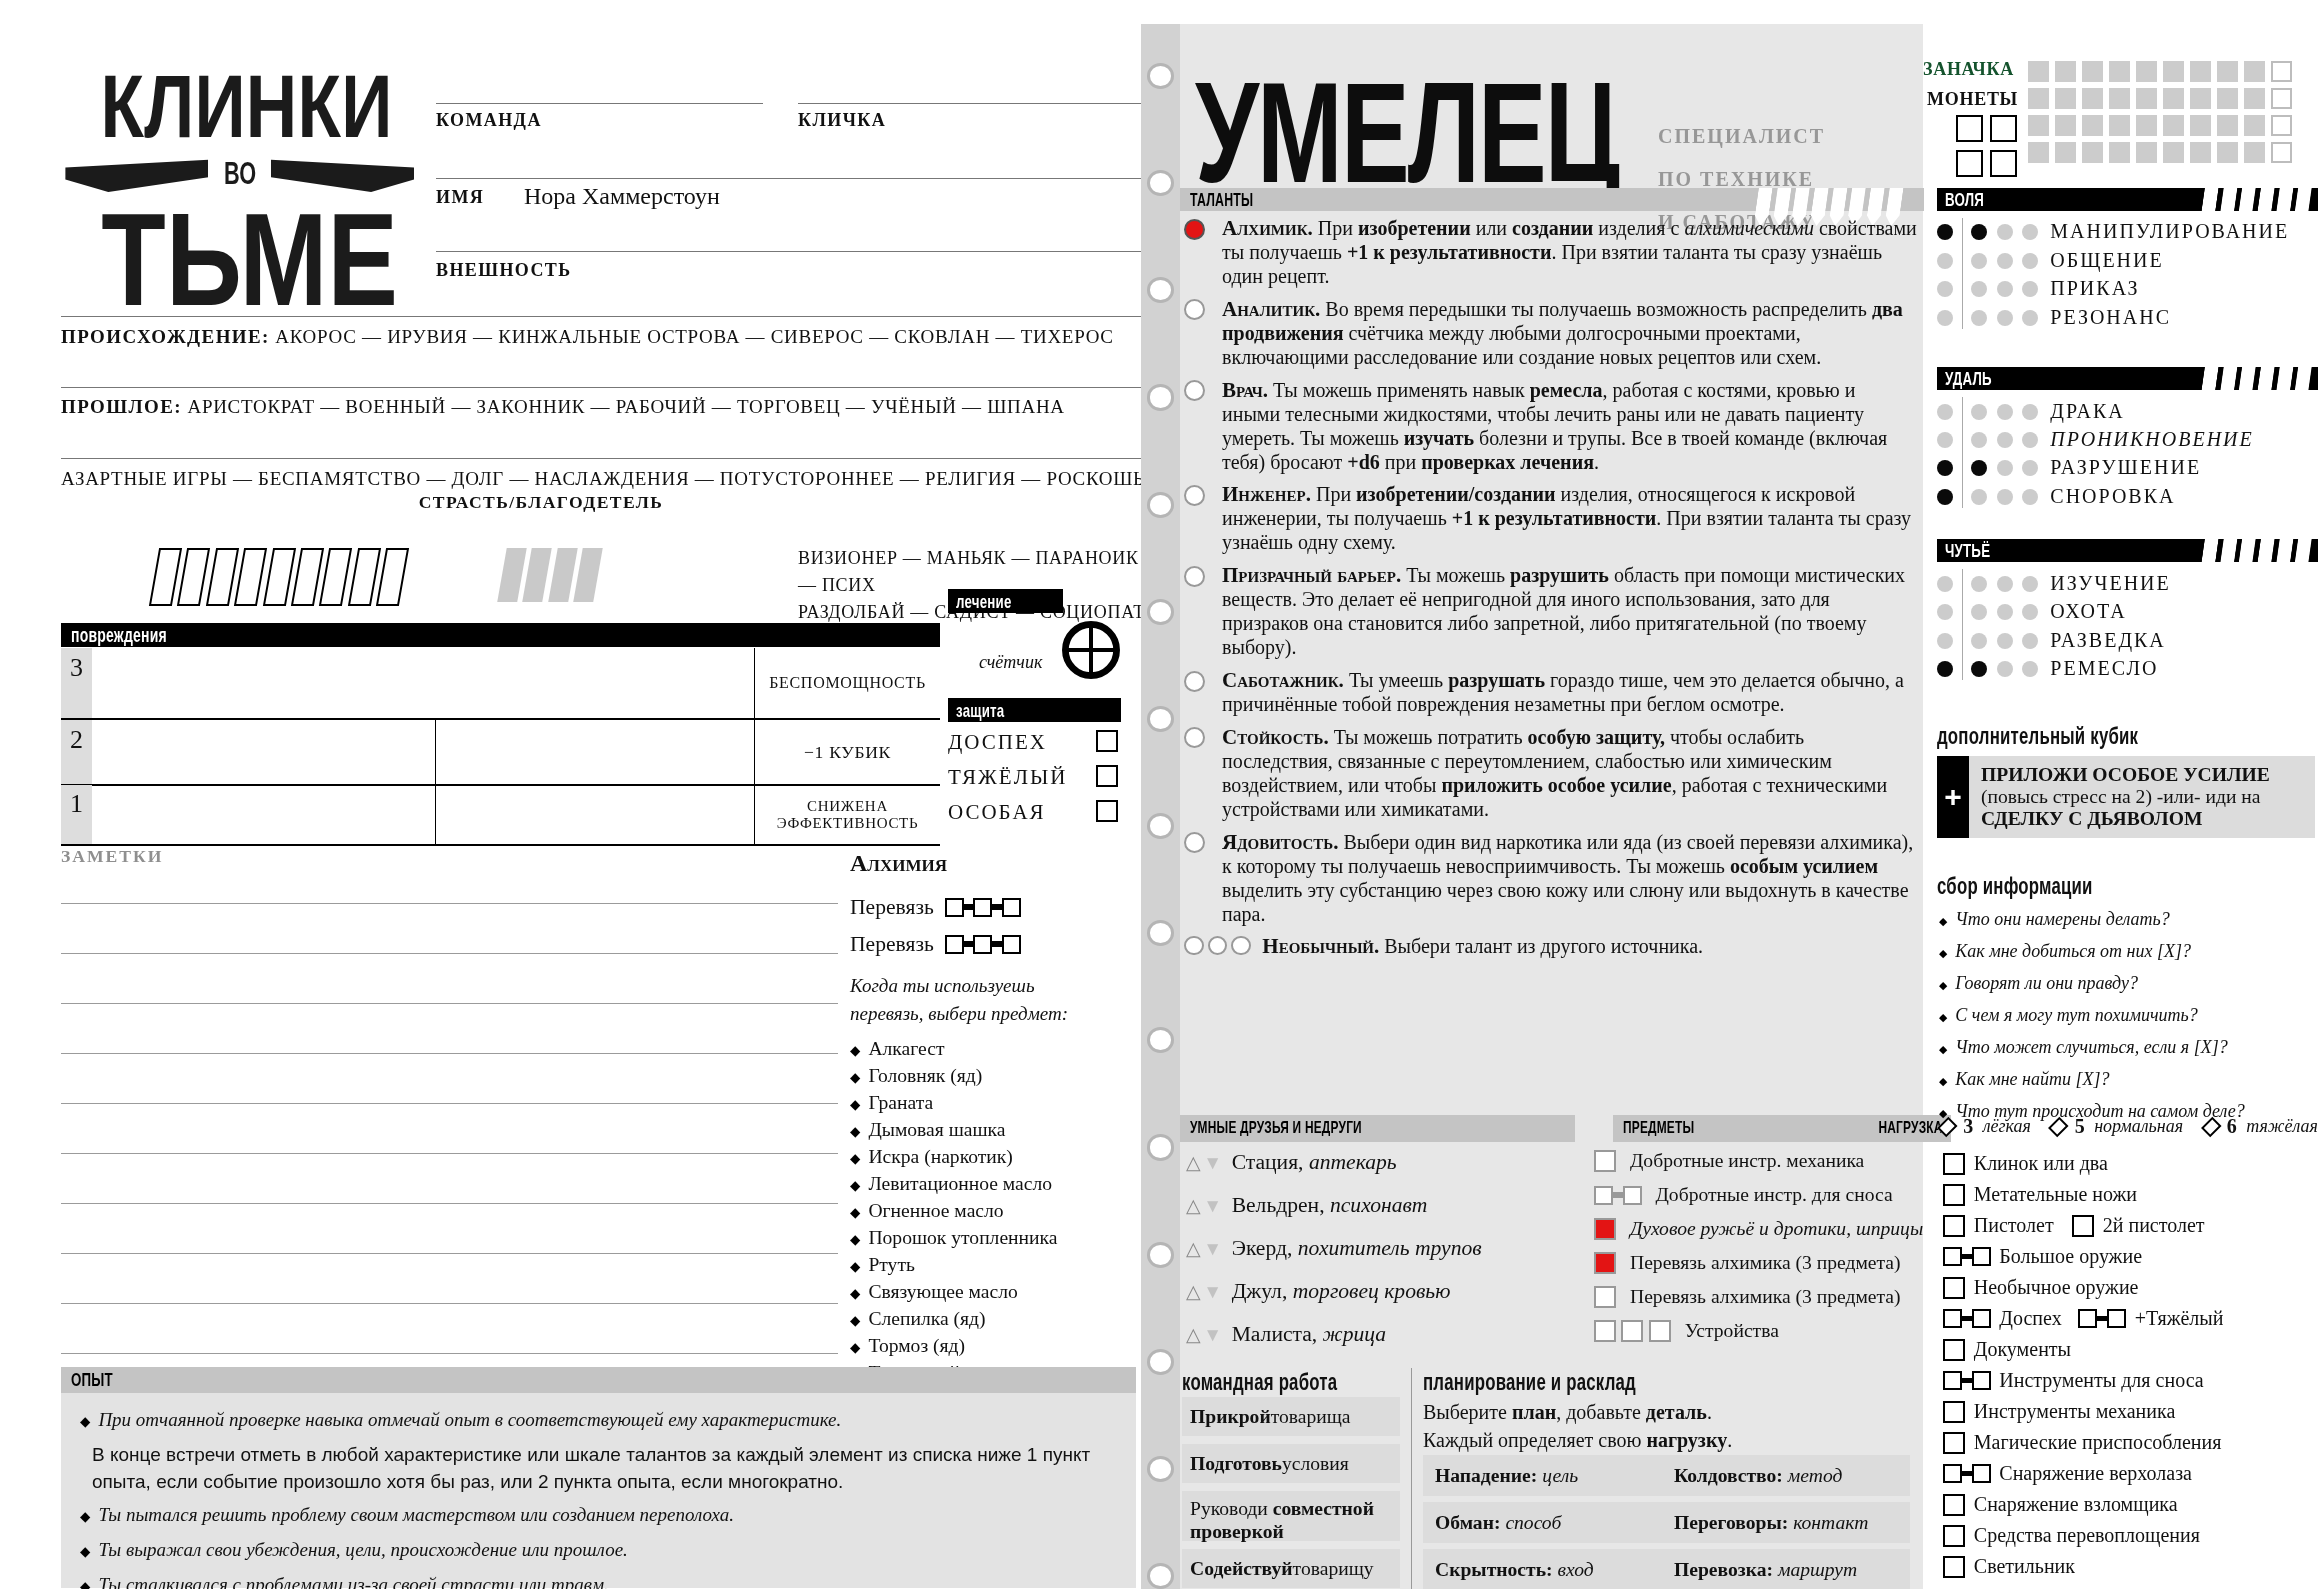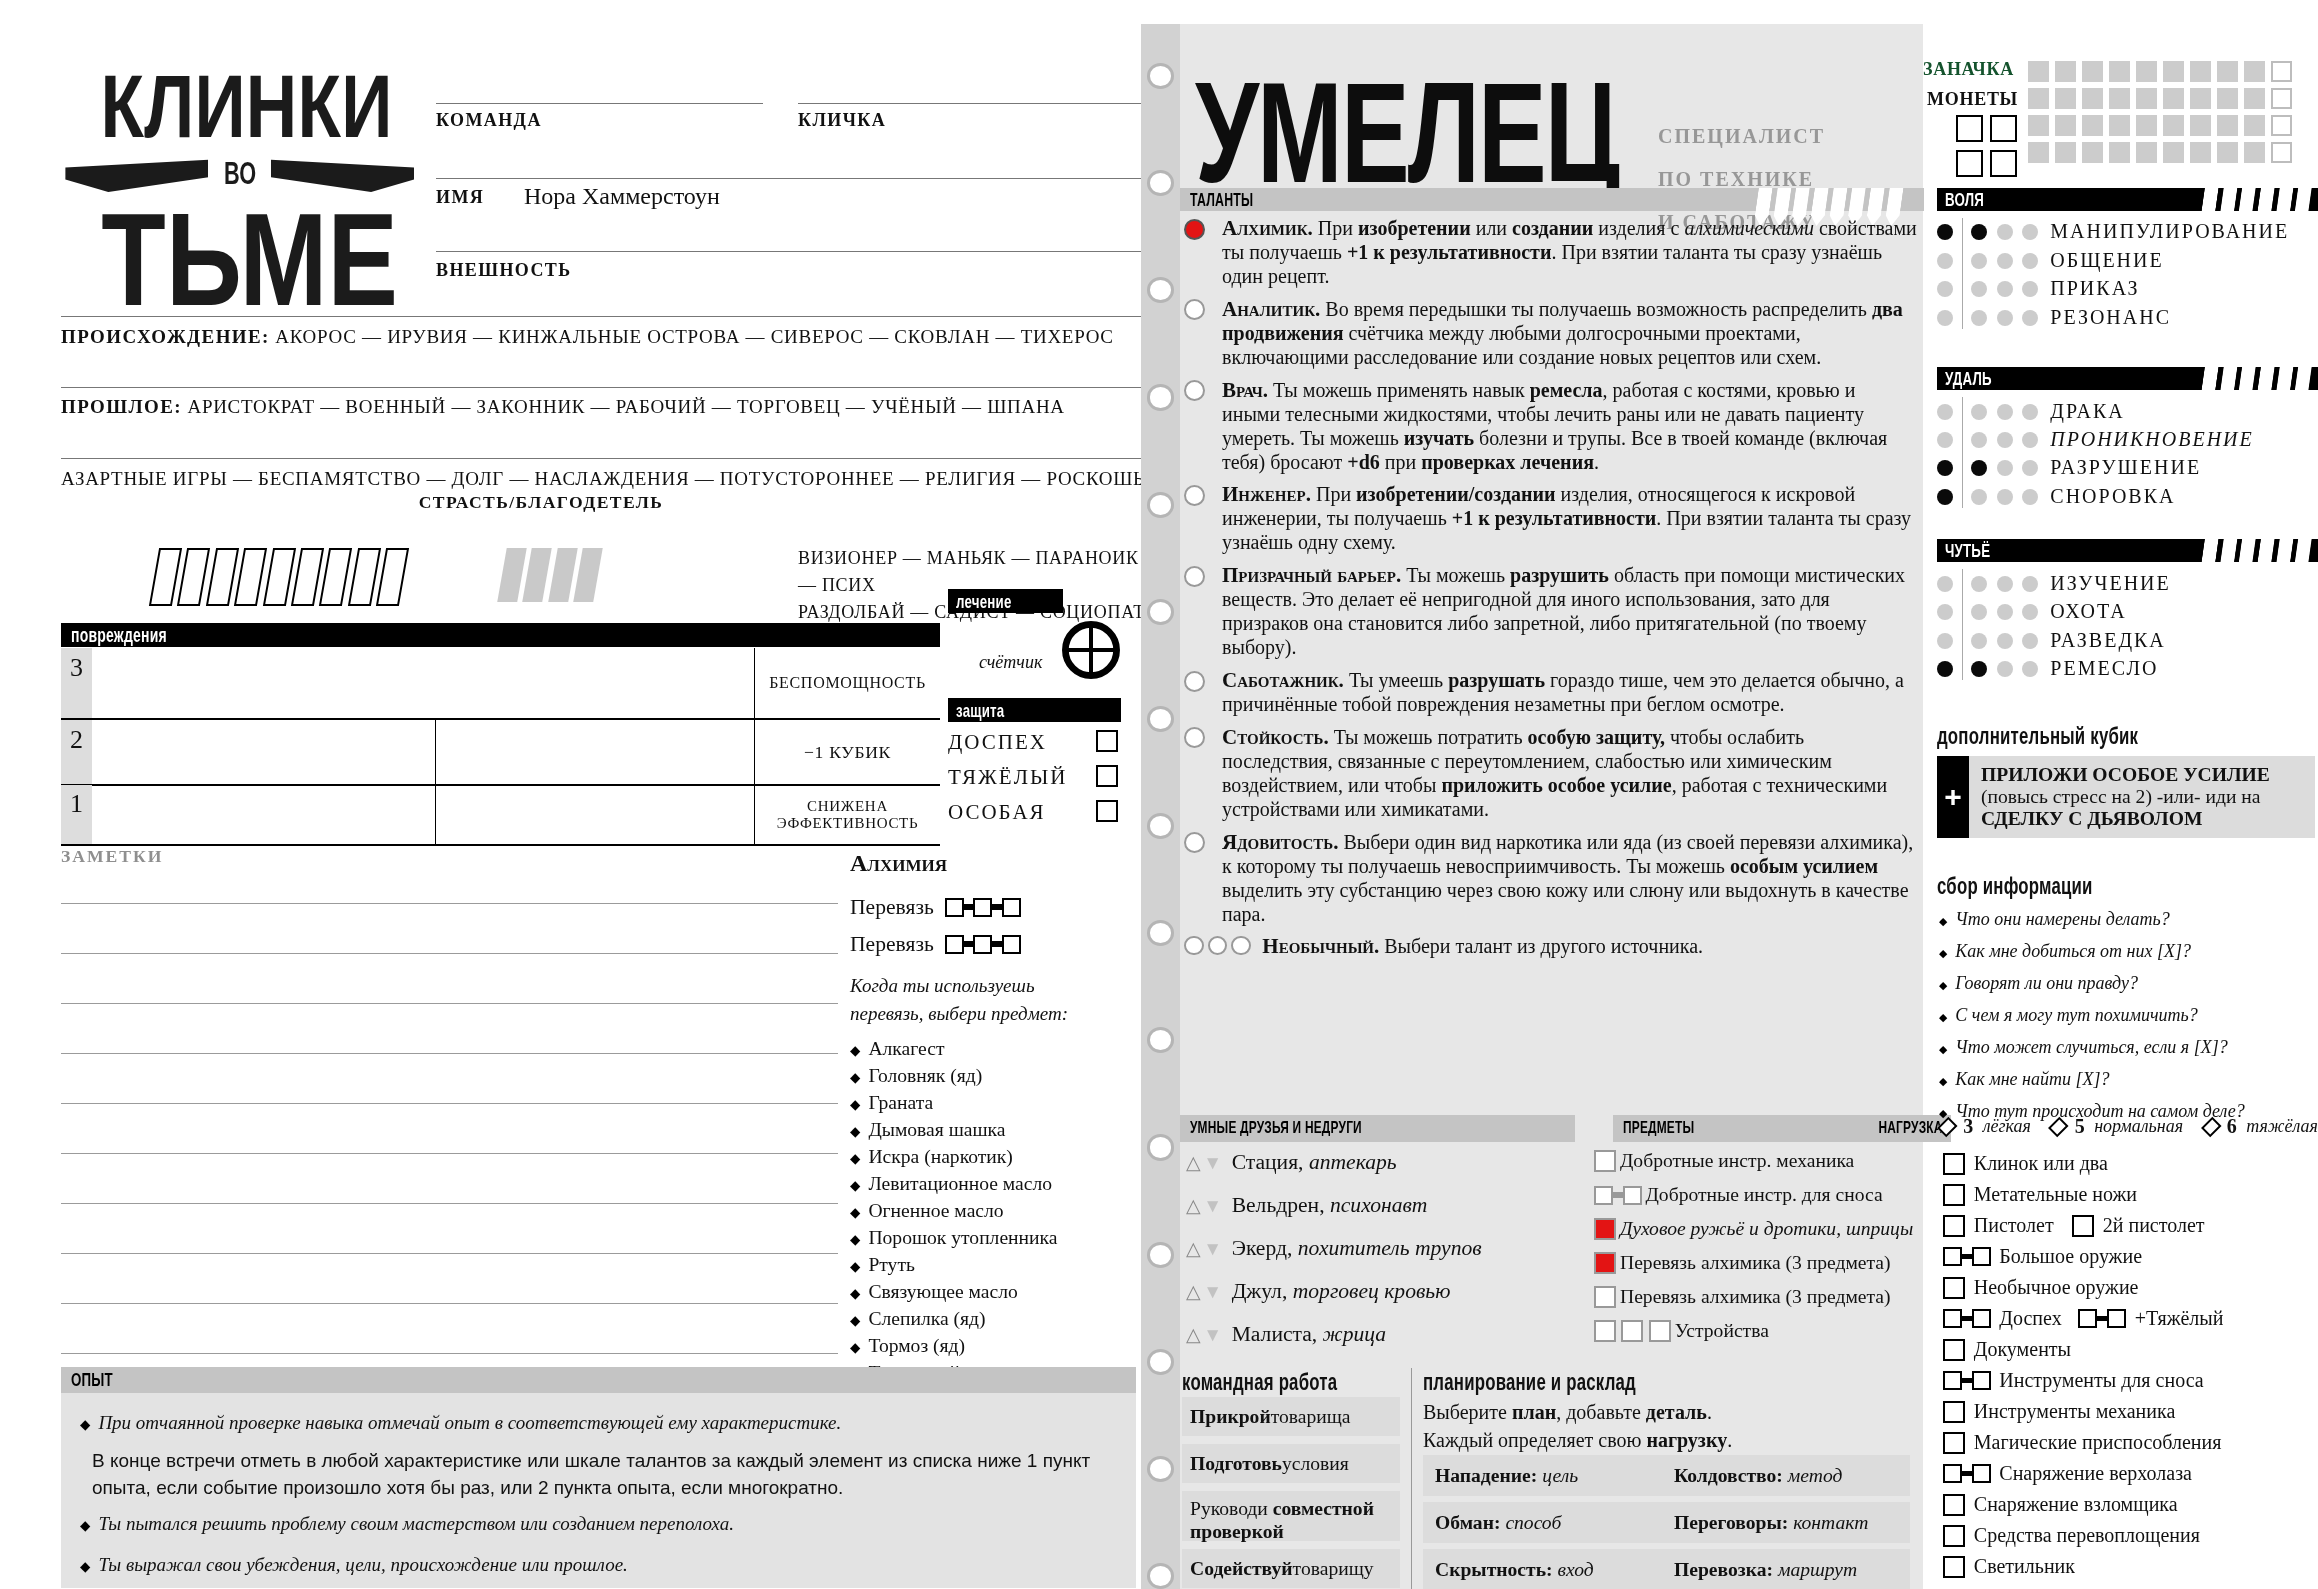--- a/index.html
+++ b/index.html
@@ -55,26 +55,26 @@
   .tal .tb{position:absolute;left:0;top:2.7px;width:17px;height:17px;border-radius:50%;
            border:2.7px solid #999;background:#fff;}
   .tal .tb.on{background:#e31414;border-color:#555;}
   .tname{font-weight:bold;font-variant:small-caps;font-size:21px;}
   .tb3{display:inline-flex;gap:4px;margin-right:6.8px;vertical-align:-2px;}
   .tb3 b{display:block;width:15.5px;height:15.5px;border-radius:50%;border:2.7px solid #999;background:#fff;}
   .diam{display:inline-block;width:11.5px;height:11.5px;border:2.7px solid #000;background:#fff;transform:rotate(45deg);}
   .bull{color:#000;font-size:13.5px;margin-right:8px;}
   .fr-ic{font-size:19px;margin-right:2.7px;}
   .equip-row{height:31px;display:flex;align-items:center;gap:8.8px;font-size:20px;white-space:nowrap;}
-  .gitem{height:34px;display:flex;align-items:center;gap:4px;font-size:19.6px;white-space:nowrap;}
+  .gitem{height:34px;display:flex;align-items:center;gap:14px;font-size:19.6px;white-space:nowrap;}
   .plancell{background:#dcdcdc;display:flex;align-items:center;padding-left:12px;font-size:19.6px;}
   .teamrow{background:#dcdcdc;font-size:19.6px;line-height:23px;padding:6px 8px;box-sizing:border-box;}
   .qrow{font-style:italic;font-size:18px;line-height:30px;white-space:nowrap;}
   .alc-item{font-size:19.6px;line-height:25px;white-space:nowrap;}
-  .xp-b{font-style:italic;font-size:19px;line-height:32px;margin:6.8px 0;}
+  .xp-b{font-style:italic;font-size:19px;line-height:26px;margin:6.8px 0;}
   .blade{position:absolute;background:#1b1b1b;}
 </style>
 </head>
 <body>
 
 <div id="root">
 
   <div class="abs" style="left:64px;top:62px;width:352px;height:267px;">
     <div class="abs" style="left:0;top:0;width:352px;text-align:center;font-size:89px;line-height:89px;color:#1b1b1b;"><span class="cd cdc" style="transform:scaleX(.8);">КЛИНКИ</span></div>
     <div class="blade" style="left:1.4px;top:95px;width:143px;height:35px;clip-path:polygon(0 30%,100% 8%,100% 58%,30% 100%,0 64%);"></div>

